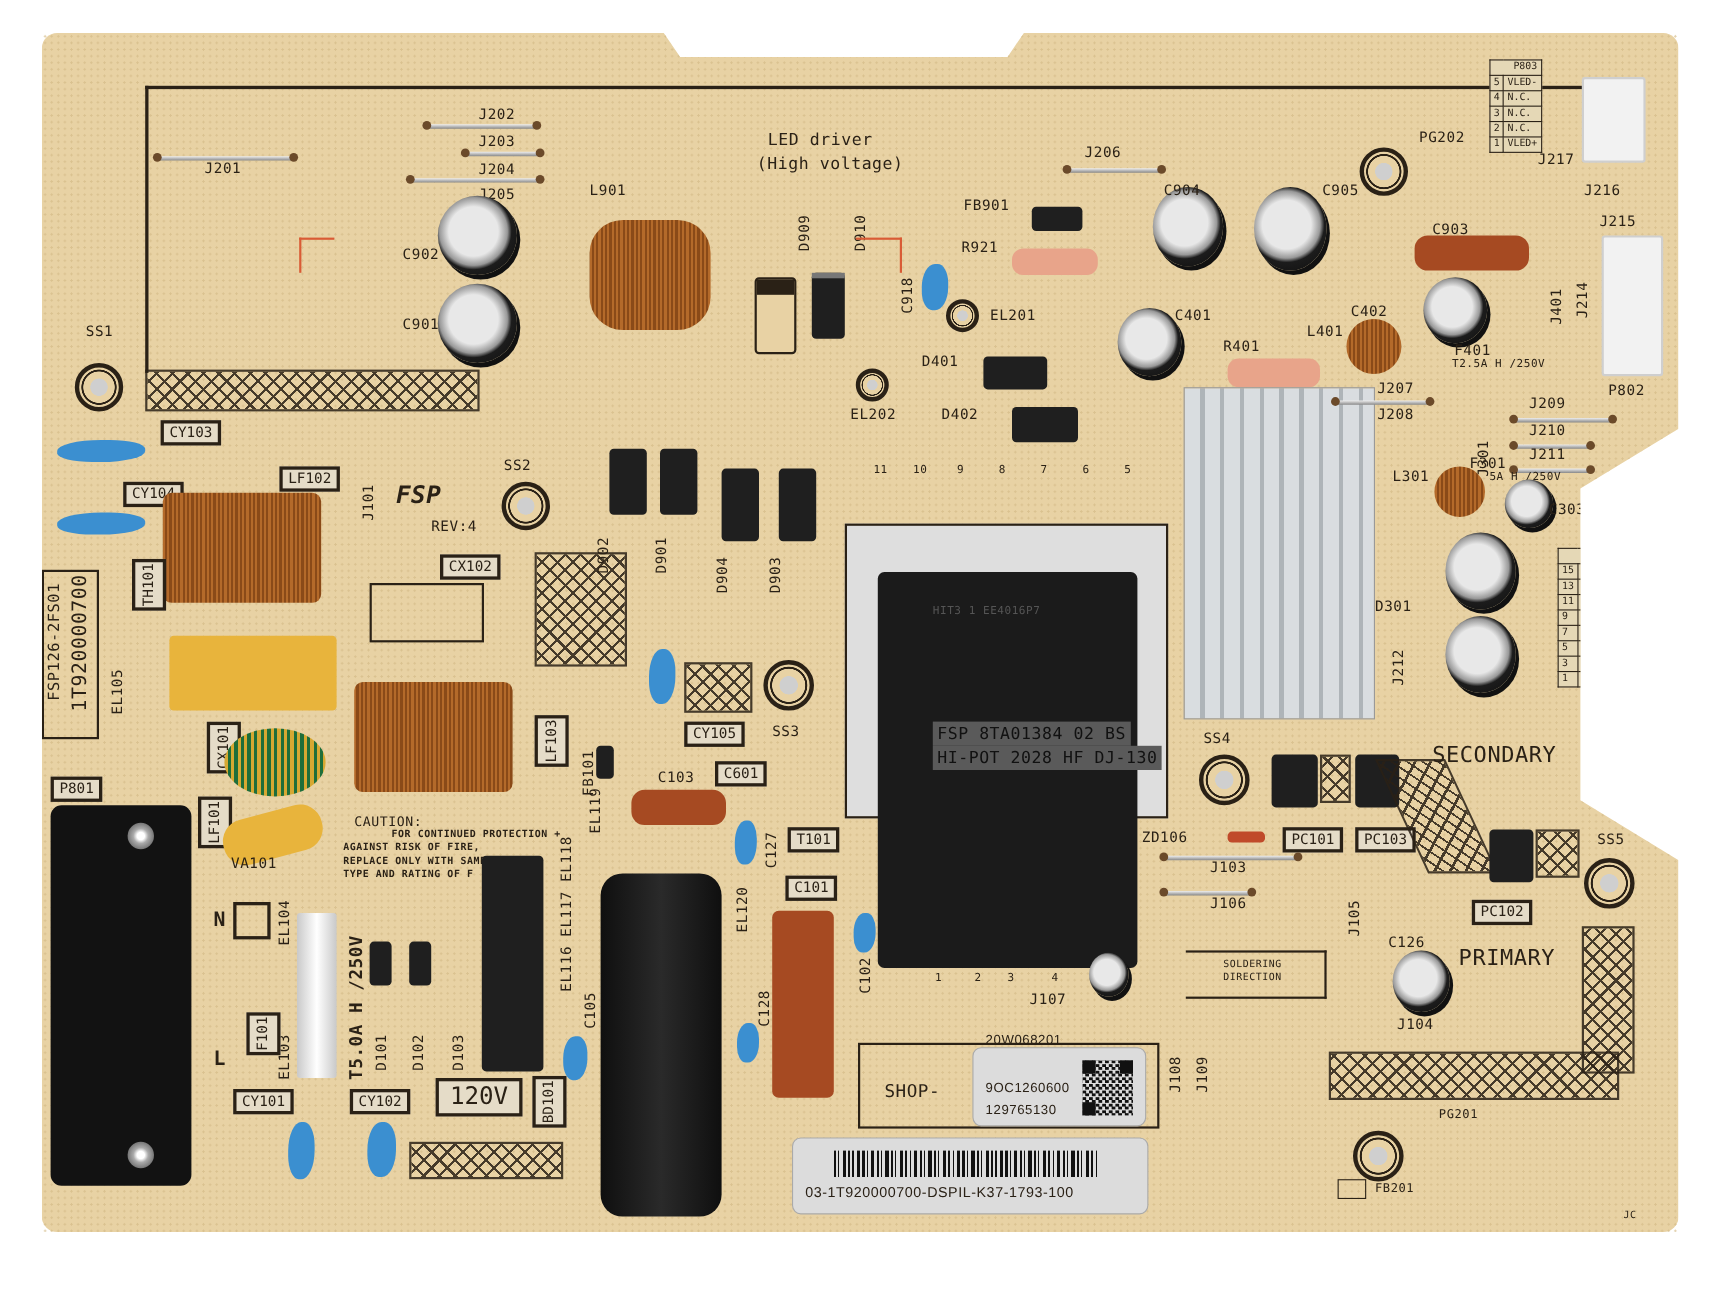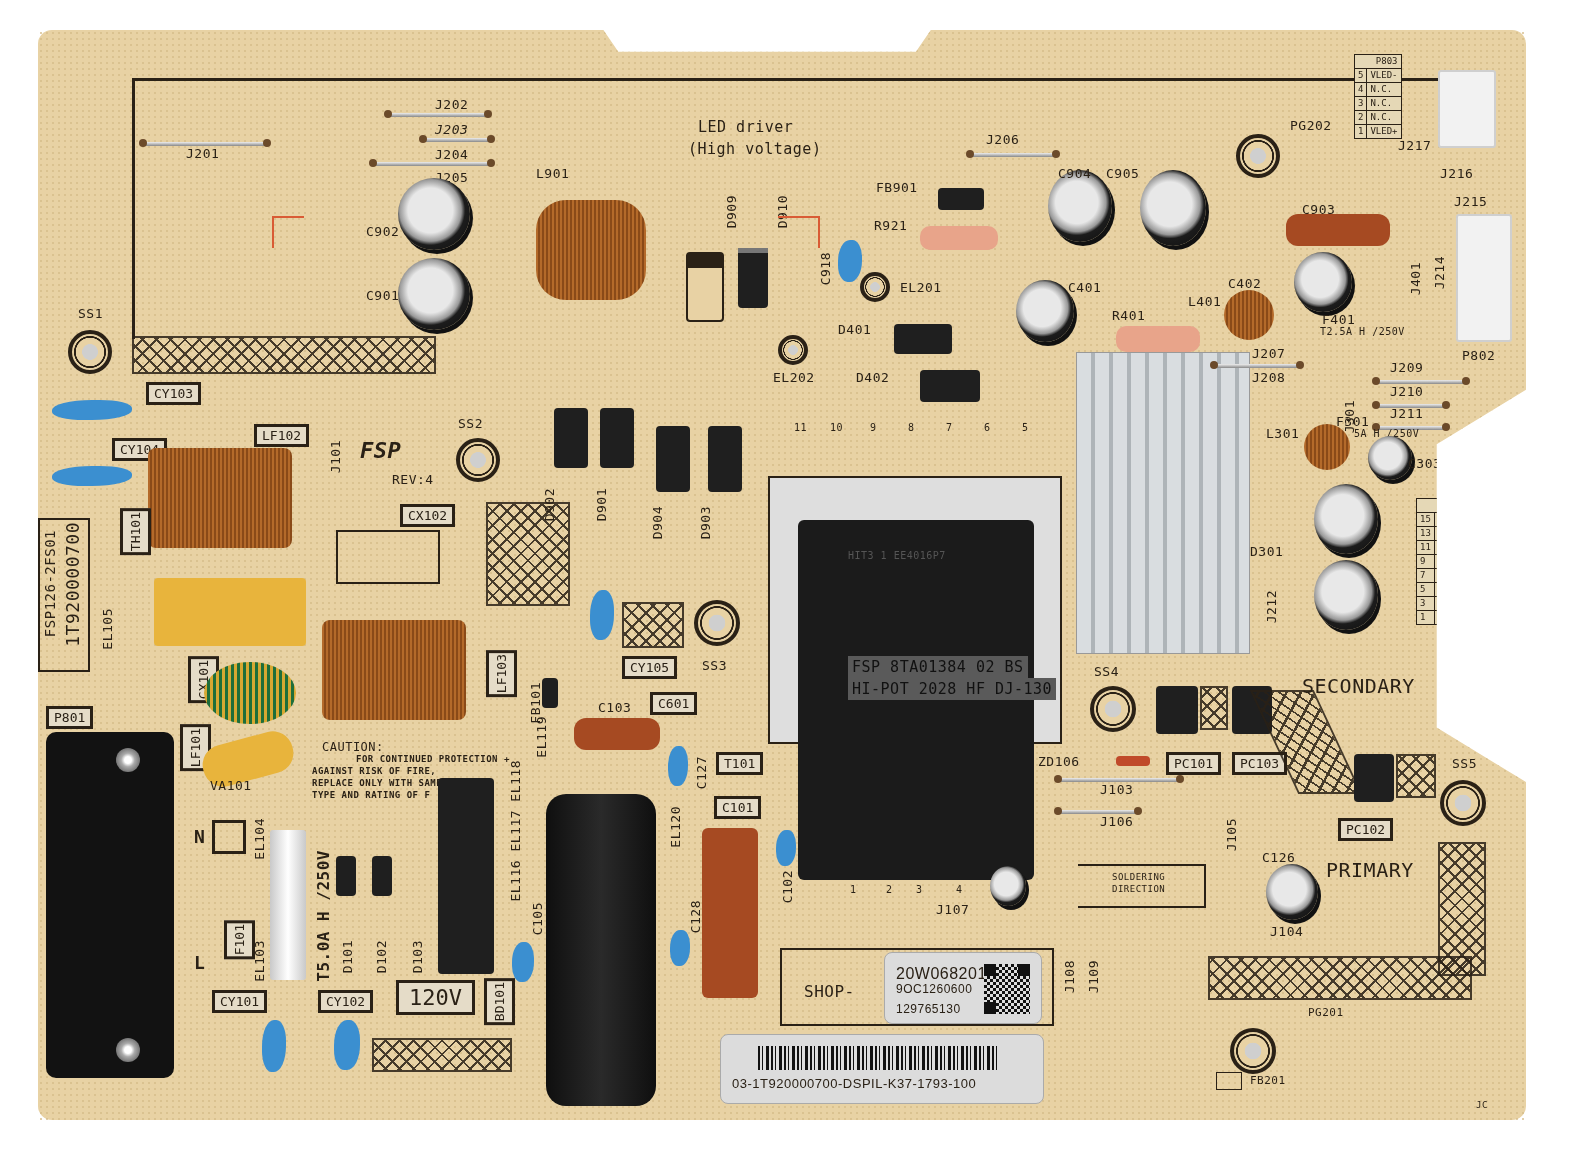--- a/index.html
+++ b/index.html
@@ -48,21 +48,21 @@
   <div class="outline" style="left:94px;top:48px;width:1360px;height:258px;border-bottom:none;border-right:none;"></div>
 
   <div class="silk" style="left:660px;top:88px;font-size:15px;">LED driver</div>
   <div class="silk" style="left:650px;top:110px;font-size:15px;">(High voltage)</div>
 
   <div class="jumper" style="left:105px;top:112px;width:124px;"></div>
   <div class="silk" style="left:148px;top:116px;">J201</div>
   <div class="jumper" style="left:350px;top:83px;width:100px;"></div>
   <div class="silk" style="left:397px;top:67px;">J202</div>
   <div class="jumper" style="left:385px;top:108px;width:68px;"></div>
-  <div class="silk" style="left:397px;top:92px;font-style:italic;">J203</div>
+  <div class="silk" style="left:397px;top:92px;">J203</div>
   <div class="jumper" style="left:335px;top:132px;width:118px;"></div>
   <div class="silk" style="left:397px;top:117px;">J204</div>
   <div class="silk" style="left:397px;top:140px;">J205</div>
   <div class="jumper" style="left:932px;top:123px;width:86px;"></div>
   <div class="silk" style="left:948px;top:102px;">J206</div>
 
   <div class="ecap" style="left:360px;top:148px;width:72px;height:72px;"></div>
   <div class="silk" style="left:328px;top:194px;">C902</div>
   <div class="ecap" style="left:360px;top:228px;width:72px;height:72px;"></div>
   <div class="silk" style="left:328px;top:258px;">C901</div>
@@ -87,21 +87,21 @@
   <div class="silk" style="left:735px;top:340px;">EL202</div>
 
   <div class="diode" style="left:900px;top:158px;width:46px;height:22px;"></div>
   <div class="silk" style="left:838px;top:150px;">FB901</div>
   <div class="diode" style="left:882px;top:196px;width:78px;height:24px;background:#e8a48a;border-radius:10px;"></div>
   <div class="silk" style="left:836px;top:188px;">R921</div>
 
   <div class="ecap" style="left:1010px;top:140px;width:64px;height:72px;"></div>
   <div class="silk" style="left:1020px;top:136px;">C904</div>
   <div class="ecap" style="left:1102px;top:140px;width:66px;height:76px;"></div>
-  <div class="silk" style="left:1068px;top:136px;">C905</div>
+  <div class="silk" style="left:1164px;top:136px;">C905</div>
 
   <div class="tantcap" style="left:1248px;top:184px;width:104px;height:32px;"></div>
   <div class="silk" style="left:1264px;top:172px;">C903</div>
 
   <div class="mount" style="left:1198px;top:104px;width:36px;height:36px;"></div>
   <div class="silk" style="left:1252px;top:88px;">PG202</div>
 
   <table class="pin" style="left:1316px;top:24px;">
     <tbody>
         <tr>
@@ -229,21 +229,21 @@
     <tr>
           <td>1</td>
           <td>12V1</td>
           <td>2</td>
           <td>GND</td>
         </tr>
   </tbody>
     </table>
 
   <div class="mount" style="left:30px;top:300px;width:36px;height:36px;"></div>
-  <div class="silk" style="left:40px;top:276px;">SS1</div>
+  <div class="silk" style="left:40px;top:264px;">SS1</div>
   <div class="mount" style="left:418px;top:408px;width:36px;height:36px;"></div>
   <div class="silk" style="left:420px;top:386px;">SS2</div>
   <div class="mount" style="left:656px;top:570px;width:38px;height:38px;"></div>
   <div class="silk" style="left:664px;top:628px;">SS3</div>
   <div class="mount" style="left:1052px;top:656px;width:38px;height:38px;"></div>
   <div class="silk" style="left:1056px;top:634px;">SS4</div>
   <div class="mount" style="left:1402px;top:750px;width:38px;height:38px;"></div>
   <div class="silk" style="left:1414px;top:726px;">SS5</div>
 
   <div class="hatch" style="left:94px;top:306px;width:300px;height:34px;"></div>
@@ -394,21 +394,21 @@
   <div class="ecap" style="left:952px;top:836px;width:36px;height:40px;"></div>
 
   <div class="outline" style="left:1040px;top:834px;width:126px;height:40px;border-width:2px;border-left:none;"></div>
   <div class="silk" style="left:1074px;top:842px;font-size:9px;">SOLDERING</div>
   <div class="silk" style="left:1074px;top:854px;font-size:9px;">DIRECTION</div>
   <div class="silk" style="left:898px;top:872px;">J107</div>
 
   <div class="outline" style="left:742px;top:918px;width:270px;height:74px;border-width:2px;"></div>
   <div class="silk" style="left:766px;top:952px;font-size:16px;">SHOP-</div>
   <div class="label-sticker" style="left:846px;top:922px;width:156px;height:70px;"></div>
-  <div class="silk" style="left:858px;top:935px;font-family:'Liberation Sans',sans-serif;font-size:16px;">20W068201</div>
+  <div class="silk" style="left:858px;top:908px;font-family:'Liberation Sans',sans-serif;font-size:12px;">20W068201</div>
   <div class="silk" style="left:858px;top:952px;font-family:'Liberation Sans',sans-serif;font-size:12px;">9OC1260600</div>
   <div class="silk" style="left:858px;top:972px;font-family:'Liberation Sans',sans-serif;font-size:12px;">129765130</div>
   <div class="qr" style="left:946px;top:934px;width:46px;height:50px;"></div>
   <div class="silk vert" style="left:1024px;top:930px;">J108</div>
   <div class="silk vert" style="left:1048px;top:930px;">J109</div>
 
   <div class="label-sticker" style="left:682px;top:1004px;width:322px;height:68px;"></div>
   <div class="barcode" style="left:720px;top:1016px;width:240px;height:24px;"></div>
   <div class="silk" style="left:694px;top:1046px;font-family:'Liberation Sans',sans-serif;font-size:13px;">03-1T920000700-DSPIL-K37-1793-100</div>
 

